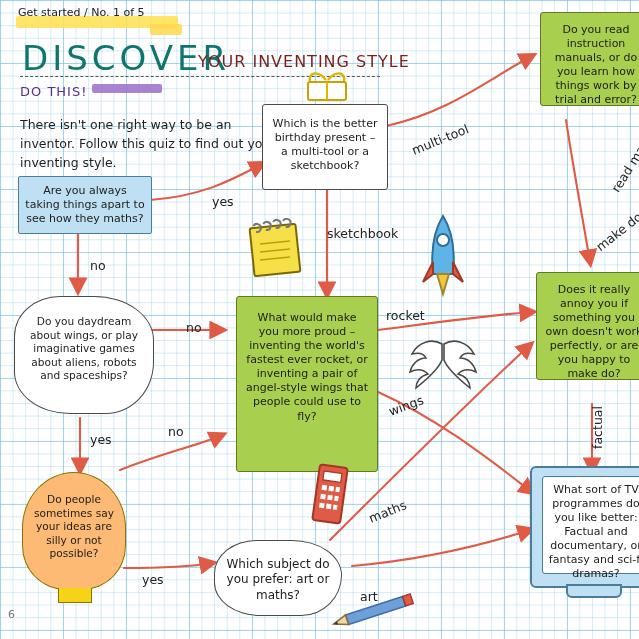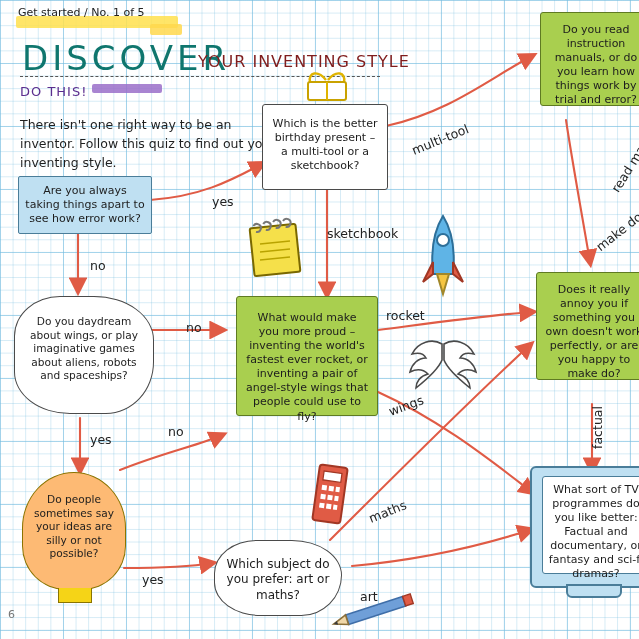--- a/index.html
+++ b/index.html
@@ -119,37 +119,37 @@
 <div class="subtitle">YOUR INVENTING STYLE</div>
 
 <div style="position:absolute;left:20px;top:76px;width:360px;border-top:1.5px dashed #555;"></div>
 
 <div class="purplebar"></div>
 <div class="dothis">DO THIS!</div>
 <div class="body-text">There isn't one right way to be an inventor. Follow this quiz to find out your inventing style.</div>
 <div class="pagenum">6</div>
 
 <div class="node blue" style="left:18px;top:176px;width:134px;height:58px;padding:7px 6px;font-size:11px;border-radius:2px;">
-  <span>Are you always taking things apart to see how error work?</span>
+  <span>Are you always taking things apart to see how they maths?</span>
 </div>
 
 <div class="node cloud" style="left:14px;top:296px;width:140px;height:118px;padding:18px 12px;font-size:10.6px;border-radius:46px 60px 48px 56px / 40px 44px 52px 42px;">
   <span>Do you daydream about wings, or play imaginative games about aliens, robots and spaceships?</span>
 </div>
 
 <div class="node yellowbulb" style="left:22px;top:472px;width:104px;height:118px;padding:20px 10px;font-size:10.6px;border-radius:52px 52px 44px 44px / 56px 56px 44px 44px;">
   <span>Do people sometimes say your ideas are silly or not possible?</span>
 </div>
 <div style="position:absolute;left:58px;top:588px;width:32px;height:14px;border:1.6px solid #8a7400;border-top:none;background:#f5d417;"></div>
 
 <div class="node white" style="left:262px;top:104px;width:126px;height:86px;padding:12px 8px;font-size:11px;border-radius:3px;">
   <span>Which is the better birthday present – a multi-tool or a sketchbook?</span>
 </div>
 
-<div class="node green" style="left:236px;top:296px;width:142px;height:120px;padding:14px 9px;font-size:11px;border-radius:3px;">
+<div class="node green" style="left:236px;top:296px;width:142px;height:176px;padding:14px 9px;font-size:11px;border-radius:3px;">
   <span>What would make you more proud – inventing the world's fastest ever rocket, or inventing a pair of angel-style wings that people could use to fly?</span>
 </div>
 
 <div class="node white" style="left:214px;top:528px;width:128px;height:76px;padding:16px 10px;font-size:12px;border-radius:46px 54px 44px 50px / 36px 38px 44px 36px;margin-top:12px;">
   <span>Which subject do you prefer: art or maths?</span>
 </div>
 
 <div class="node green" style="left:540px;top:12px;width:112px;height:94px;padding:10px 8px;font-size:11px;border-radius:3px;">
   <span>Do you read instruction manuals, or do you learn how things work by trial and error?</span>
 </div>

